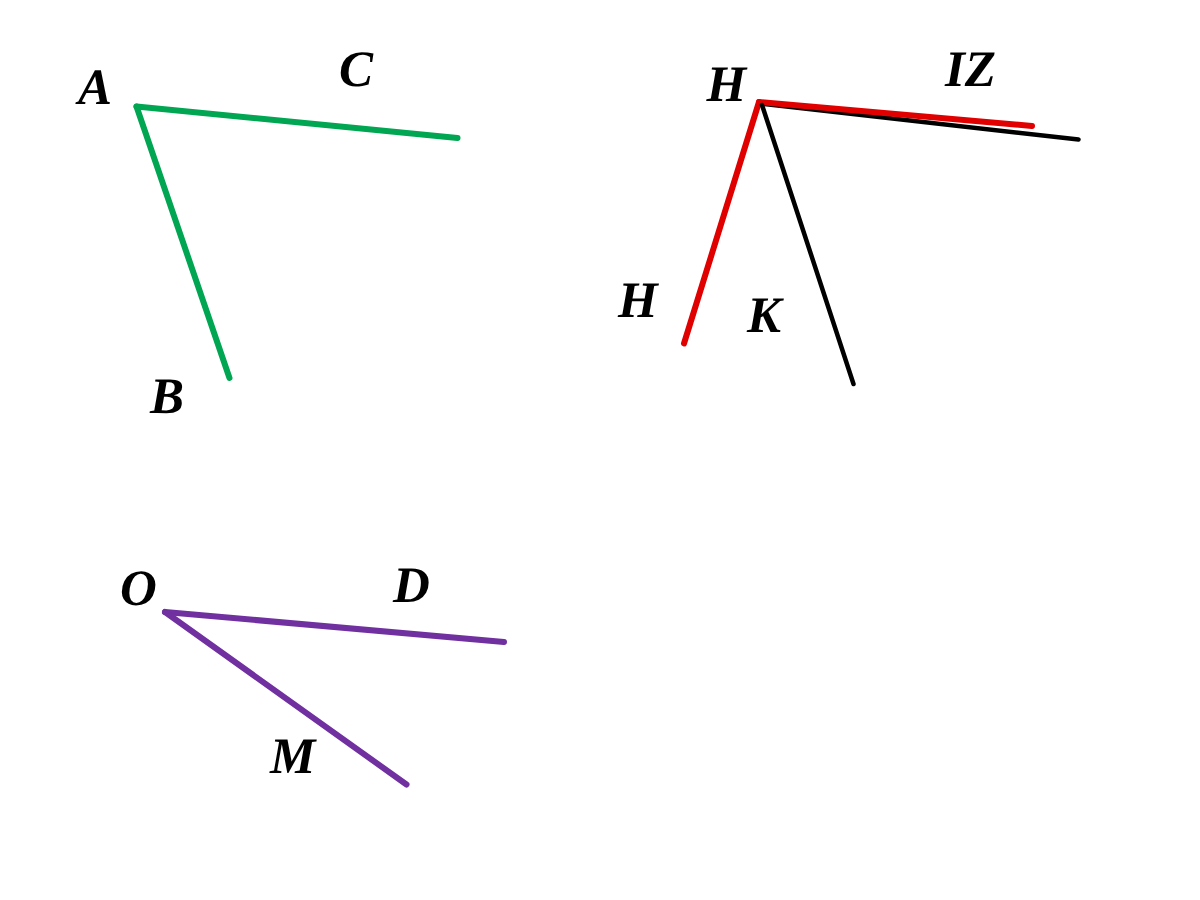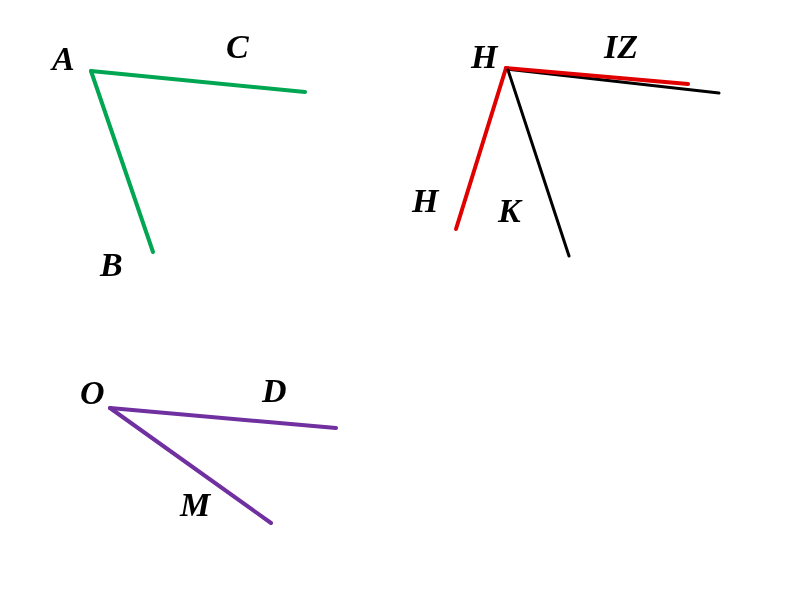--- a/index.html
+++ b/index.html
@@ -46,19 +46,19 @@
       <line x1="506" y1="68" x2="456" y2="229" stroke="#e00000" stroke-width="4" stroke-linecap="round"></line>
       <line x1="508" y1="70" x2="569" y2="256" stroke="#000000" stroke-width="3" stroke-linecap="round"></line>
       <line x1="110" y1="408" x2="336" y2="428" stroke="#7030a0" stroke-width="4" stroke-linecap="round"></line>
       <line x1="110" y1="408" x2="271" y2="523" stroke="#7030a0" stroke-width="4" stroke-linecap="round"></line>
     </svg>
 
 <div class="point-label" style="left: 52px; top: 42px;">A</div>
     <div class="point-label" style="left: 226px; top: 30px;">C</div>
     <div class="point-label" style="left: 100px; top: 248px;">B</div>
     <div class="point-label" style="left: 471px; top: 40px;">H</div>
-    <div class="point-label" style="left: 604px; top: 30px;">IZ</div>
+    <div class="point-label" style="left: 630px; top: 30px;">IZ</div>
     <div class="point-label" style="left: 412px; top: 184px;">H</div>
     <div class="point-label" style="left: 498px; top: 194px;">K</div>
     <div class="point-label" style="left: 80px; top: 376px;">O</div>
     <div class="point-label" style="left: 262px; top: 374px;">D</div>
     <div class="point-label" style="left: 180px; top: 488px;">M</div>
   </div>
 
 </body></html>

